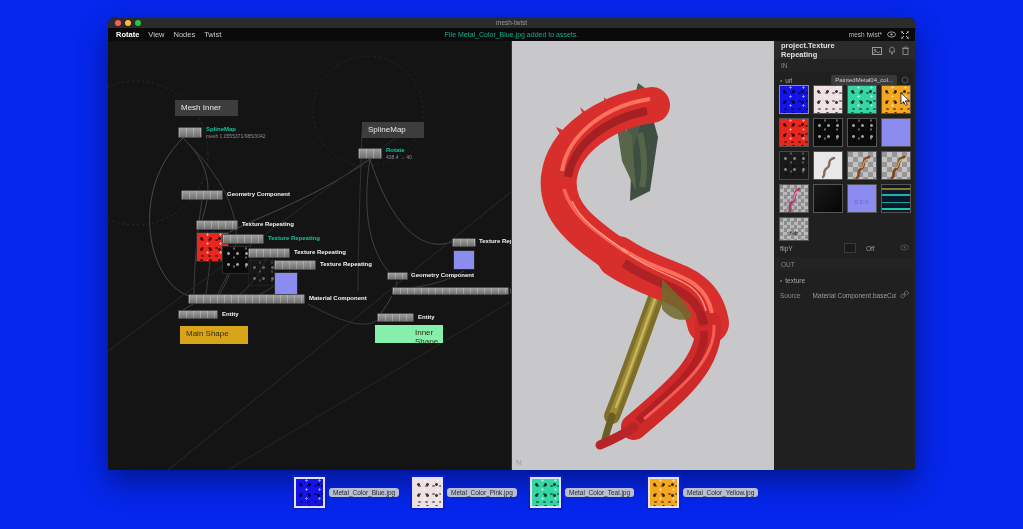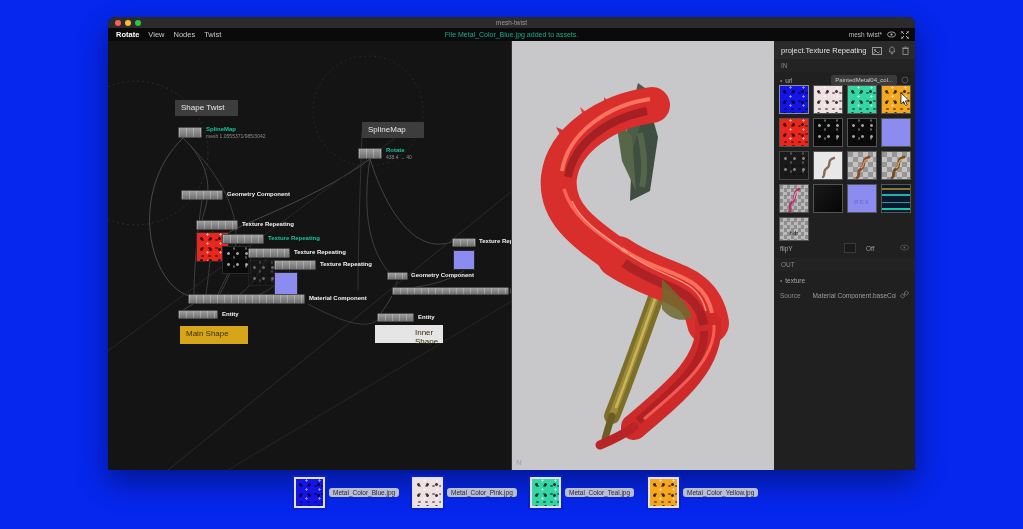--- a/index.html
+++ b/index.html
@@ -23,21 +23,21 @@
   .mb-icon svg { display:block; }
 
   .content { position:absolute; left:0; top:24px; width:807px; height:429px; }
 
   
   .graph { position:absolute; left:0; top:0; width:404px; height:429px; background:#141414; overflow:hidden; border-right:1px solid #303030; }
   .wires { position:absolute; left:0; top:0; }
 
   .comment-box { position:absolute; font-size:8px; padding:3px 6px 4px 6px; color:#e8e8e8; background:#3d3d3d; }
   .comment-box.yellow { background:#d6a51a; color:#39300a; width:68px; height:18px; }
-  .comment-box.tan { background:#e5e5e5; color:#352c10; width:68px; height:18px;padding-left:40px; }
+  .comment-box.tan { background:#86efac; color:#352c10; width:68px; height:18px;padding-left:40px; }
 
   .node-box { position:absolute; background:linear-gradient(180deg,#9f9f9f,#707070); border:1px solid #4c4c4c; border-radius:1px;
     background-image:repeating-linear-gradient(90deg, rgba(255,255,255,.25) 0 1px, rgba(0,0,0,0) 1px 7px), linear-gradient(180deg,#9f9f9f,#707070); }
   .node-label { position:absolute; font-size:6px; font-weight:bold; color:#f2f2f2; white-space:nowrap; }
   .node-label.teal { color:#18c29c; }
   .node-sub { position:absolute; font-size:5px; color:#8d8d8d; white-space:nowrap; }
 
   .tex-preview { position:absolute; border:1px solid #2a2a2a; }
 
   
@@ -64,21 +64,21 @@
   .checker { background:repeating-conic-gradient(#c3c3c3 0% 25%, #969696 0% 50%) 0 0/10px 10px; }
   .checker-sm { background:repeating-conic-gradient(#b9b9b9 0% 25%, #8d8d8d 0% 50%) 0 0/7px 7px; }
 
   
   .viewport { position:absolute; left:404px; top:0; width:262px; height:429px; background:#c8c8ca; }
   .vp-watermark { position:absolute; left:4px; bottom:3px; font-size:8px; color:#a9a9ab; font-weight:bold; }
 
   
   .panel { position:absolute; left:666px; top:0; width:141px; height:429px; background:#202020; color:#b5b5b5; }
   .panel-header { position:absolute; left:0; top:0; width:100%; height:18px; background:#2a2a2a; display:flex; align-items:center; }
-  .panel-title { font-size:7.5px; color:#e0e0e0; font-weight:normal; margin-left:7px; flex:1; }
+  .panel-title { font-size:7.5px; color:#e0e0e0; font-weight:bold; margin-left:7px; flex:1; }
   .panel-icons { display:flex; gap:6px; margin-right:6px; align-items:center; }
   .section-row { position:absolute; left:0; width:100%; height:13px; font-size:6.5px; color:#8a8a8a; display:flex; align-items:center; padding-left:7px; background:#232323; }
   .param-row { position:absolute; left:0; width:100%; height:16px; display:flex; align-items:center; font-size:6.5px; color:#a8a8a8; padding:0 6px; }
   .param-bullet { color:#7a7a7a; margin-right:3px; }
   .param-value-chip { margin-left:auto; background:#3a3a3a; color:#cccccc; font-size:6px; padding:2px 4px; border-radius:2px; max-width:78px; white-space:nowrap; overflow:hidden; }
   .row-eye { margin-left:4px; opacity:.6; }
 
   .tex-grid { position:absolute; left:5px; top:44px; width:131px; display:grid; grid-template-columns:repeat(4, 30px); gap:4px; }
   .tex-cell { width:30px; height:29px; border:1px solid #555555; position:relative; overflow:hidden; }
   .tex-cell.sel { border-color:#909090; }
@@ -159,21 +159,21 @@
         <path d="M356,230 C340,240 320,245 300,247" fill="none" stroke="#3d3d3d"></path>
         <path d="M289,240 C288,244 288,245 288,246" fill="none" stroke="#3d3d3d"></path>
         <path d="M85,263 C80,266 76,268 74,270" fill="none" stroke="#454545"></path>
         <path d="M284,255 C280,262 276,268 273,272" fill="none" stroke="#454545"></path>
         <path d="M200,263 C250,290 265,285 272,276" fill="none" stroke="#383838"></path>
         <path d="M60,429 L404,150" stroke="#2b2b2b"></path>
         <path d="M0,310 L290,95" stroke="#282828"></path>
         <path d="M120,429 L404,260" stroke="#262626"></path>
       </svg>
 
-      <div class="comment-box" style="left:67px; top:59px; width:63px;">Shape Twist</div>
+      <div class="comment-box" style="left:67px; top:59px; width:63px;">Mesh Inner</div>
       <div class="comment-box" style="left:254px; top:81px; width:62px;">SplineMap</div>
 
       <div class="node-box" style="left:70px; top:86px; width:24px; height:11px;"></div>
       <div class="node-label teal" style="left:98px; top:85px;">SplineMap</div>
       <div class="node-sub" style="left:98px; top:92px;">mesh 1.0555371/985/3042</div>
 
       <div class="node-box" style="left:250px; top:107px; width:24px; height:11px;"></div>
       <div class="node-label teal" style="left:278px; top:106px;">Rotate</div>
       <div class="node-sub" style="left:278px; top:113px;">438.4 → 40</div>
 

